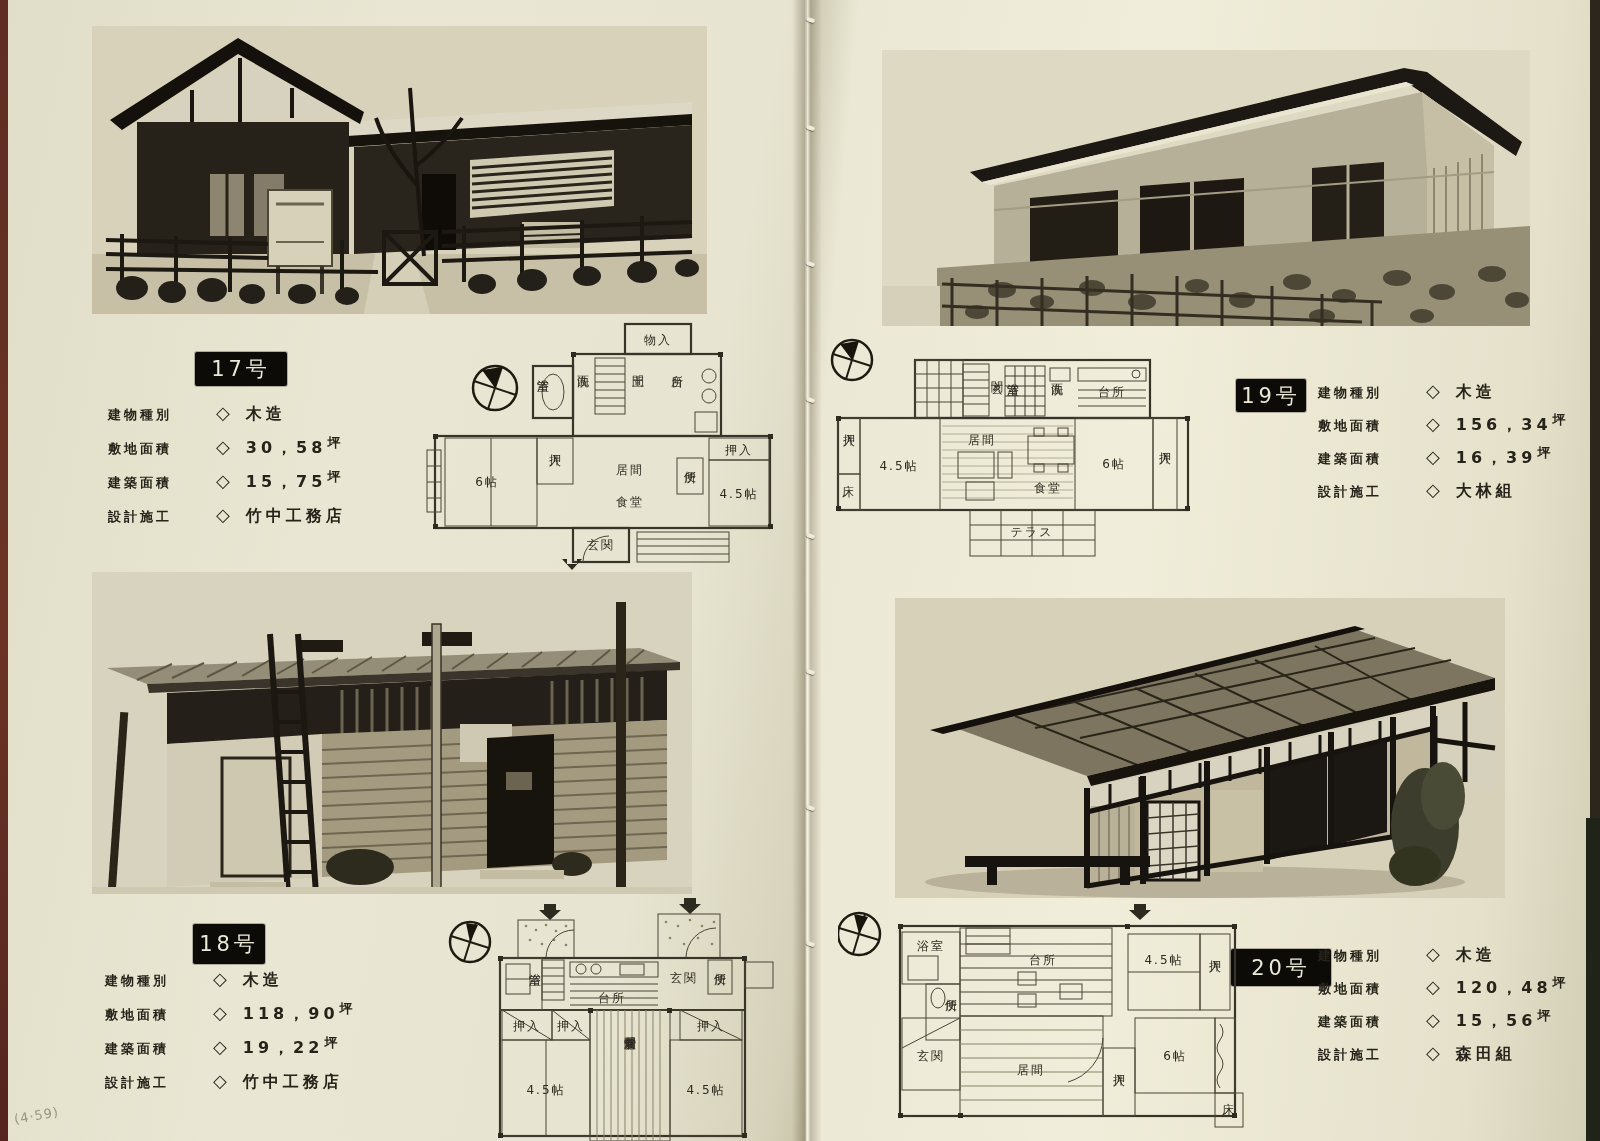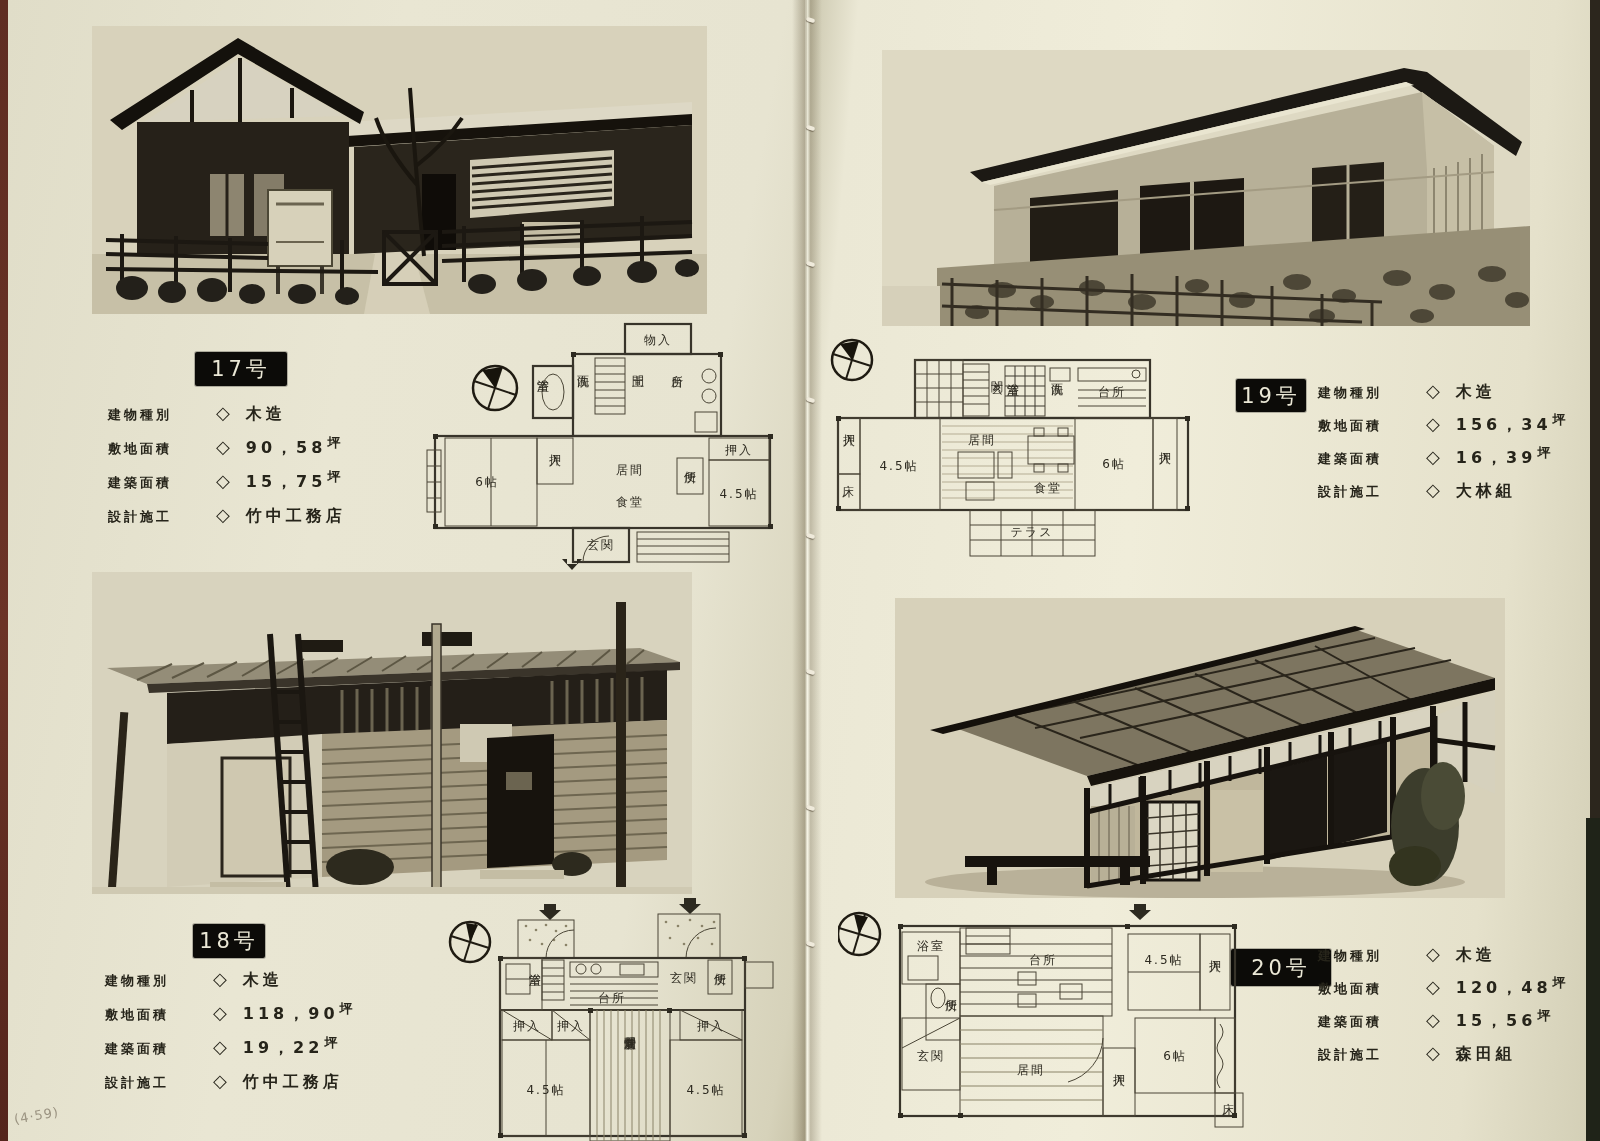--- a/index.html
+++ b/index.html
@@ -380,21 +380,21 @@
   <div class="specs" style="left:108px;top:402px">
     <div class="spec-row">
       <span class="spec-lbl">建物種別</span>
       <span class="spec-dia">◇</span>
       <span class="spec-val">木造</span>
       <span class="spec-unit"></span>
     </div>
     <div class="spec-row">
       <span class="spec-lbl">敷地面積</span>
       <span class="spec-dia">◇</span>
-      <span class="spec-val">90，58</span>
+      <span class="spec-val">30，58</span>
       <span class="spec-unit">坪</span>
     </div>
     <div class="spec-row">
       <span class="spec-lbl">建築面積</span>
       <span class="spec-dia">◇</span>
       <span class="spec-val">15，75</span>
       <span class="spec-unit">坪</span>
     </div>
     <div class="spec-row">
       <span class="spec-lbl">設計施工</span>
@@ -597,21 +597,21 @@
       <text class="rm" x="212" y="206" text-anchor="middle" letter-spacing="6" font-size="11">テラス</text>
       <g fill="#2d2a20">
         <rect x="16" y="86" width="5" height="5"></rect>
           <rect x="365" y="86" width="5" height="5"></rect>
         <rect x="16" y="176" width="5" height="5"></rect>
           <rect x="365" y="176" width="5" height="5"></rect>
       </g>
     </svg>
   </div>
 
-  <div class="tag" style="left:193px;top:924px;width:72px;height:34px">18号</div>
+  <div class="tag" style="left:193px;top:924px;width:72px;height:40px">18号</div>
   <div class="specs" style="left:105px;top:968px">
     <div class="spec-row">
       <span class="spec-lbl">建物種別</span>
       <span class="spec-dia">◇</span>
       <span class="spec-val">木造</span>
       <span class="spec-unit"></span>
     </div>
     <div class="spec-row">
       <span class="spec-lbl">敷地面積</span>
       <span class="spec-dia">◇</span>

